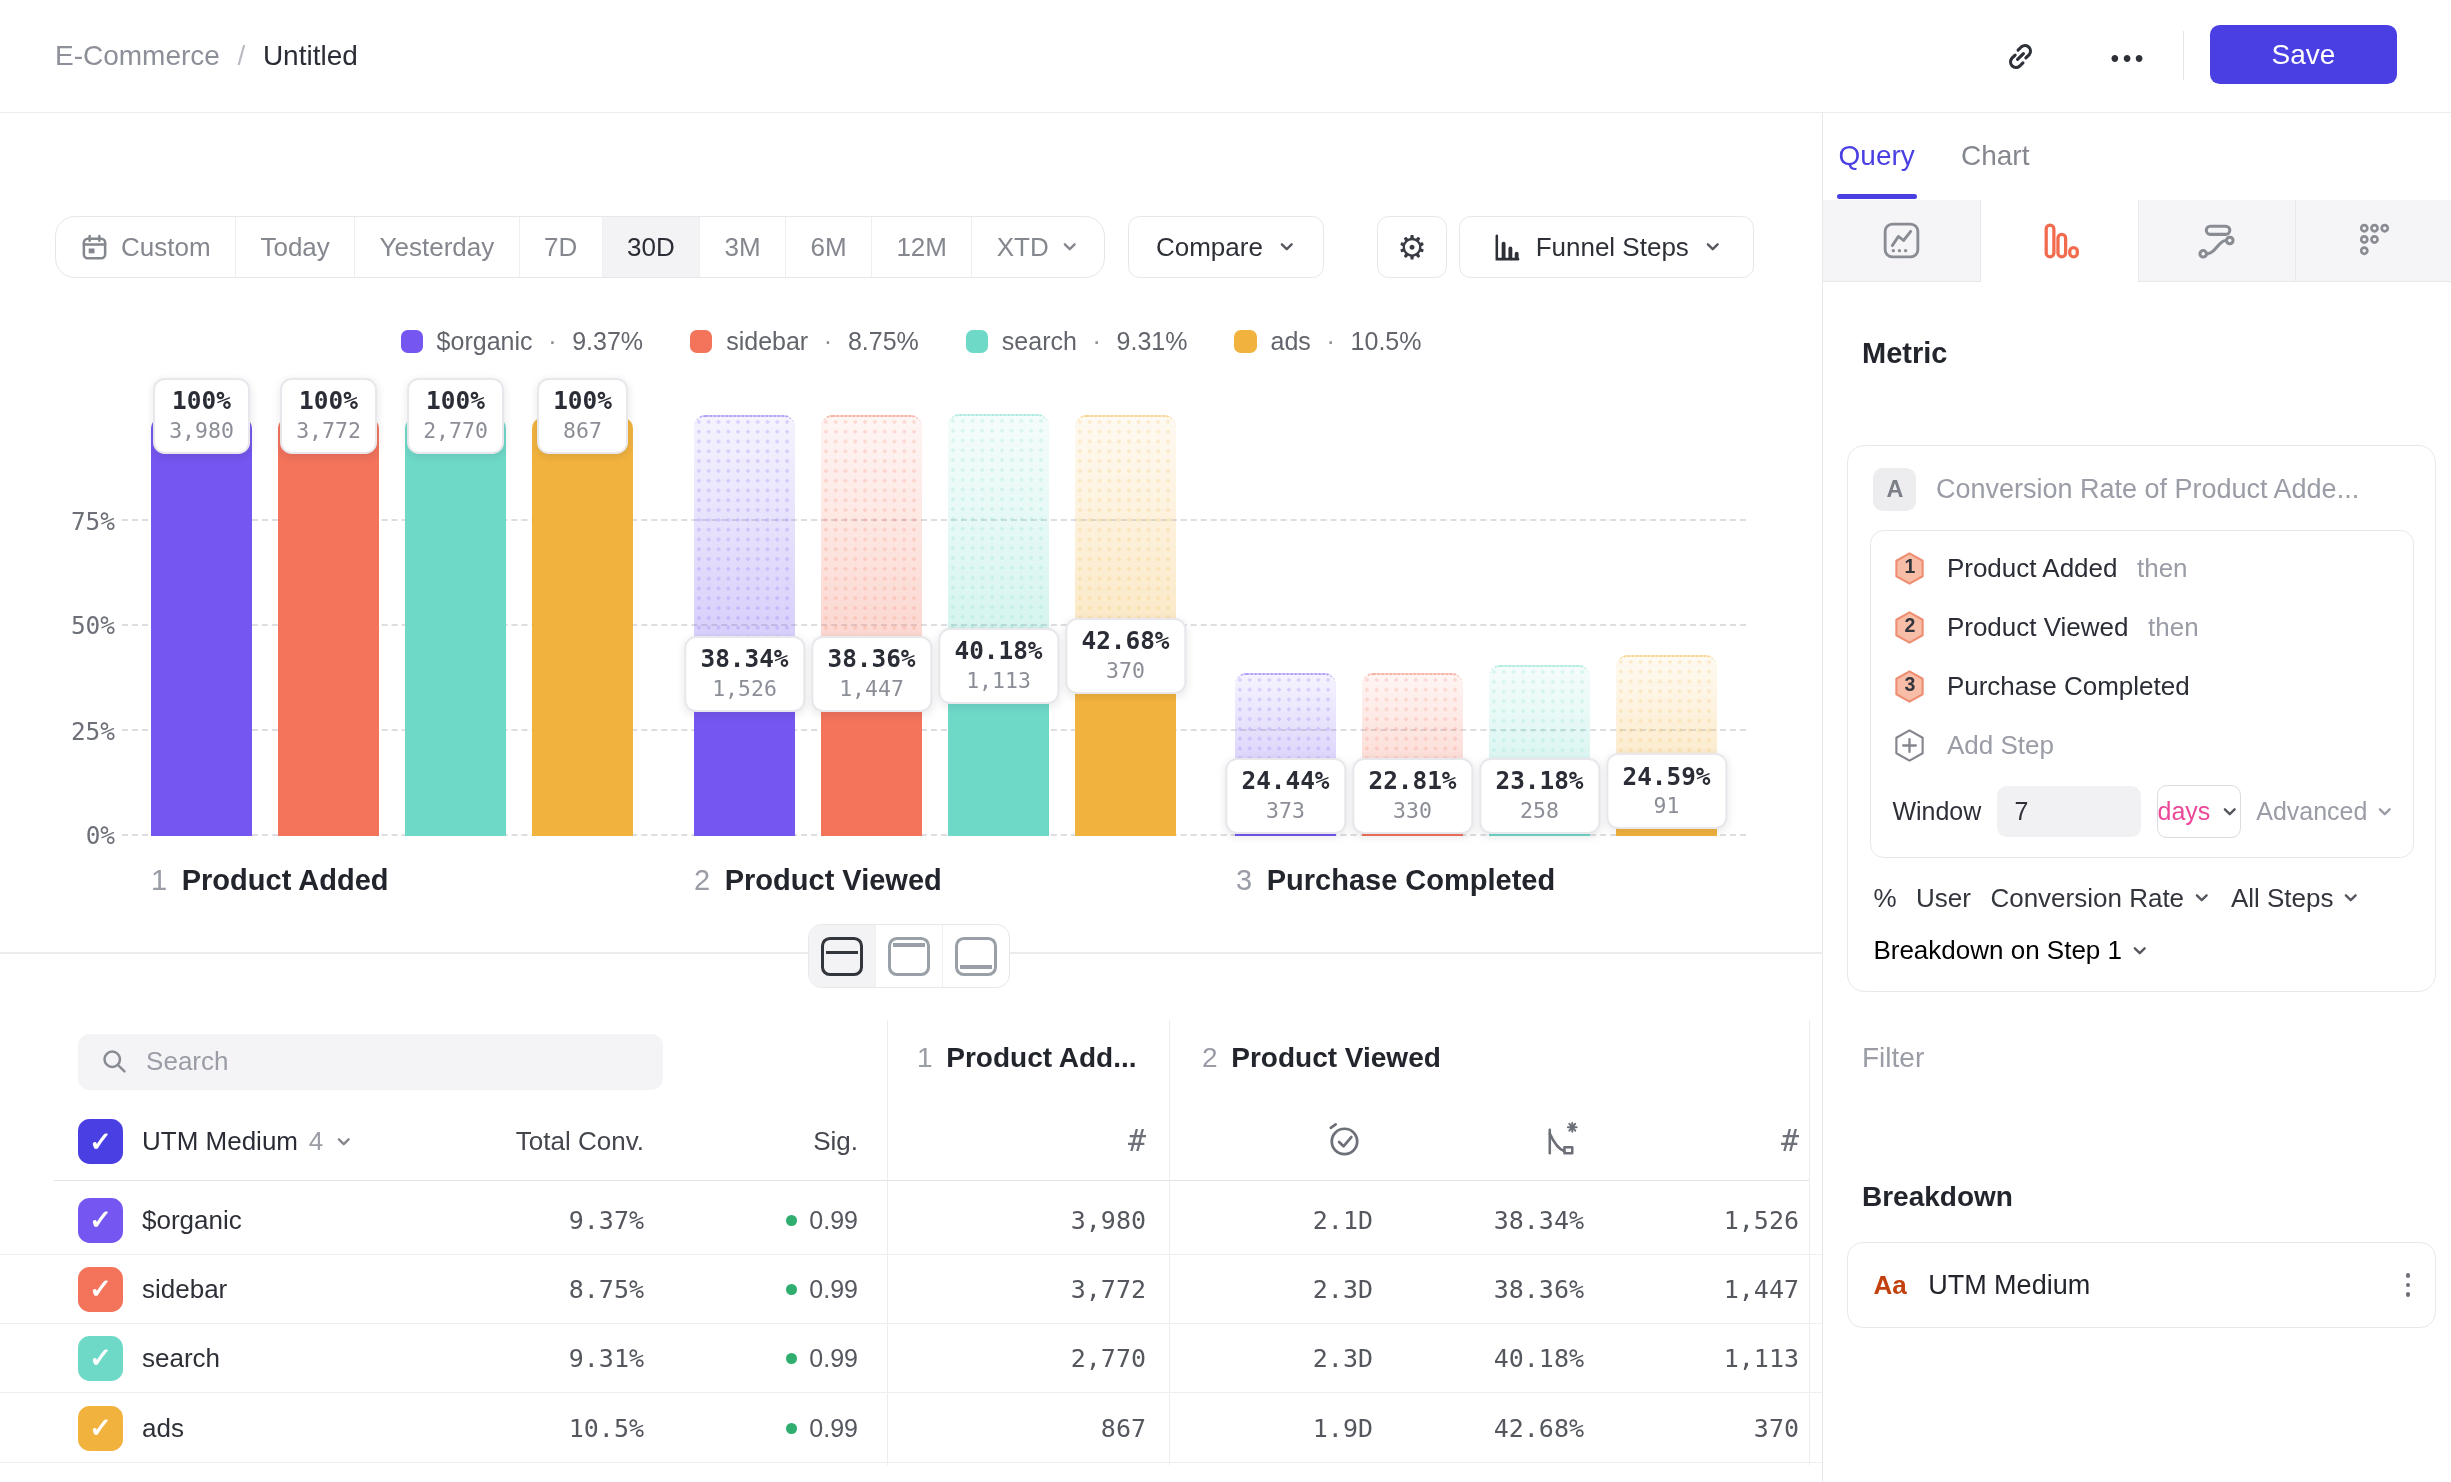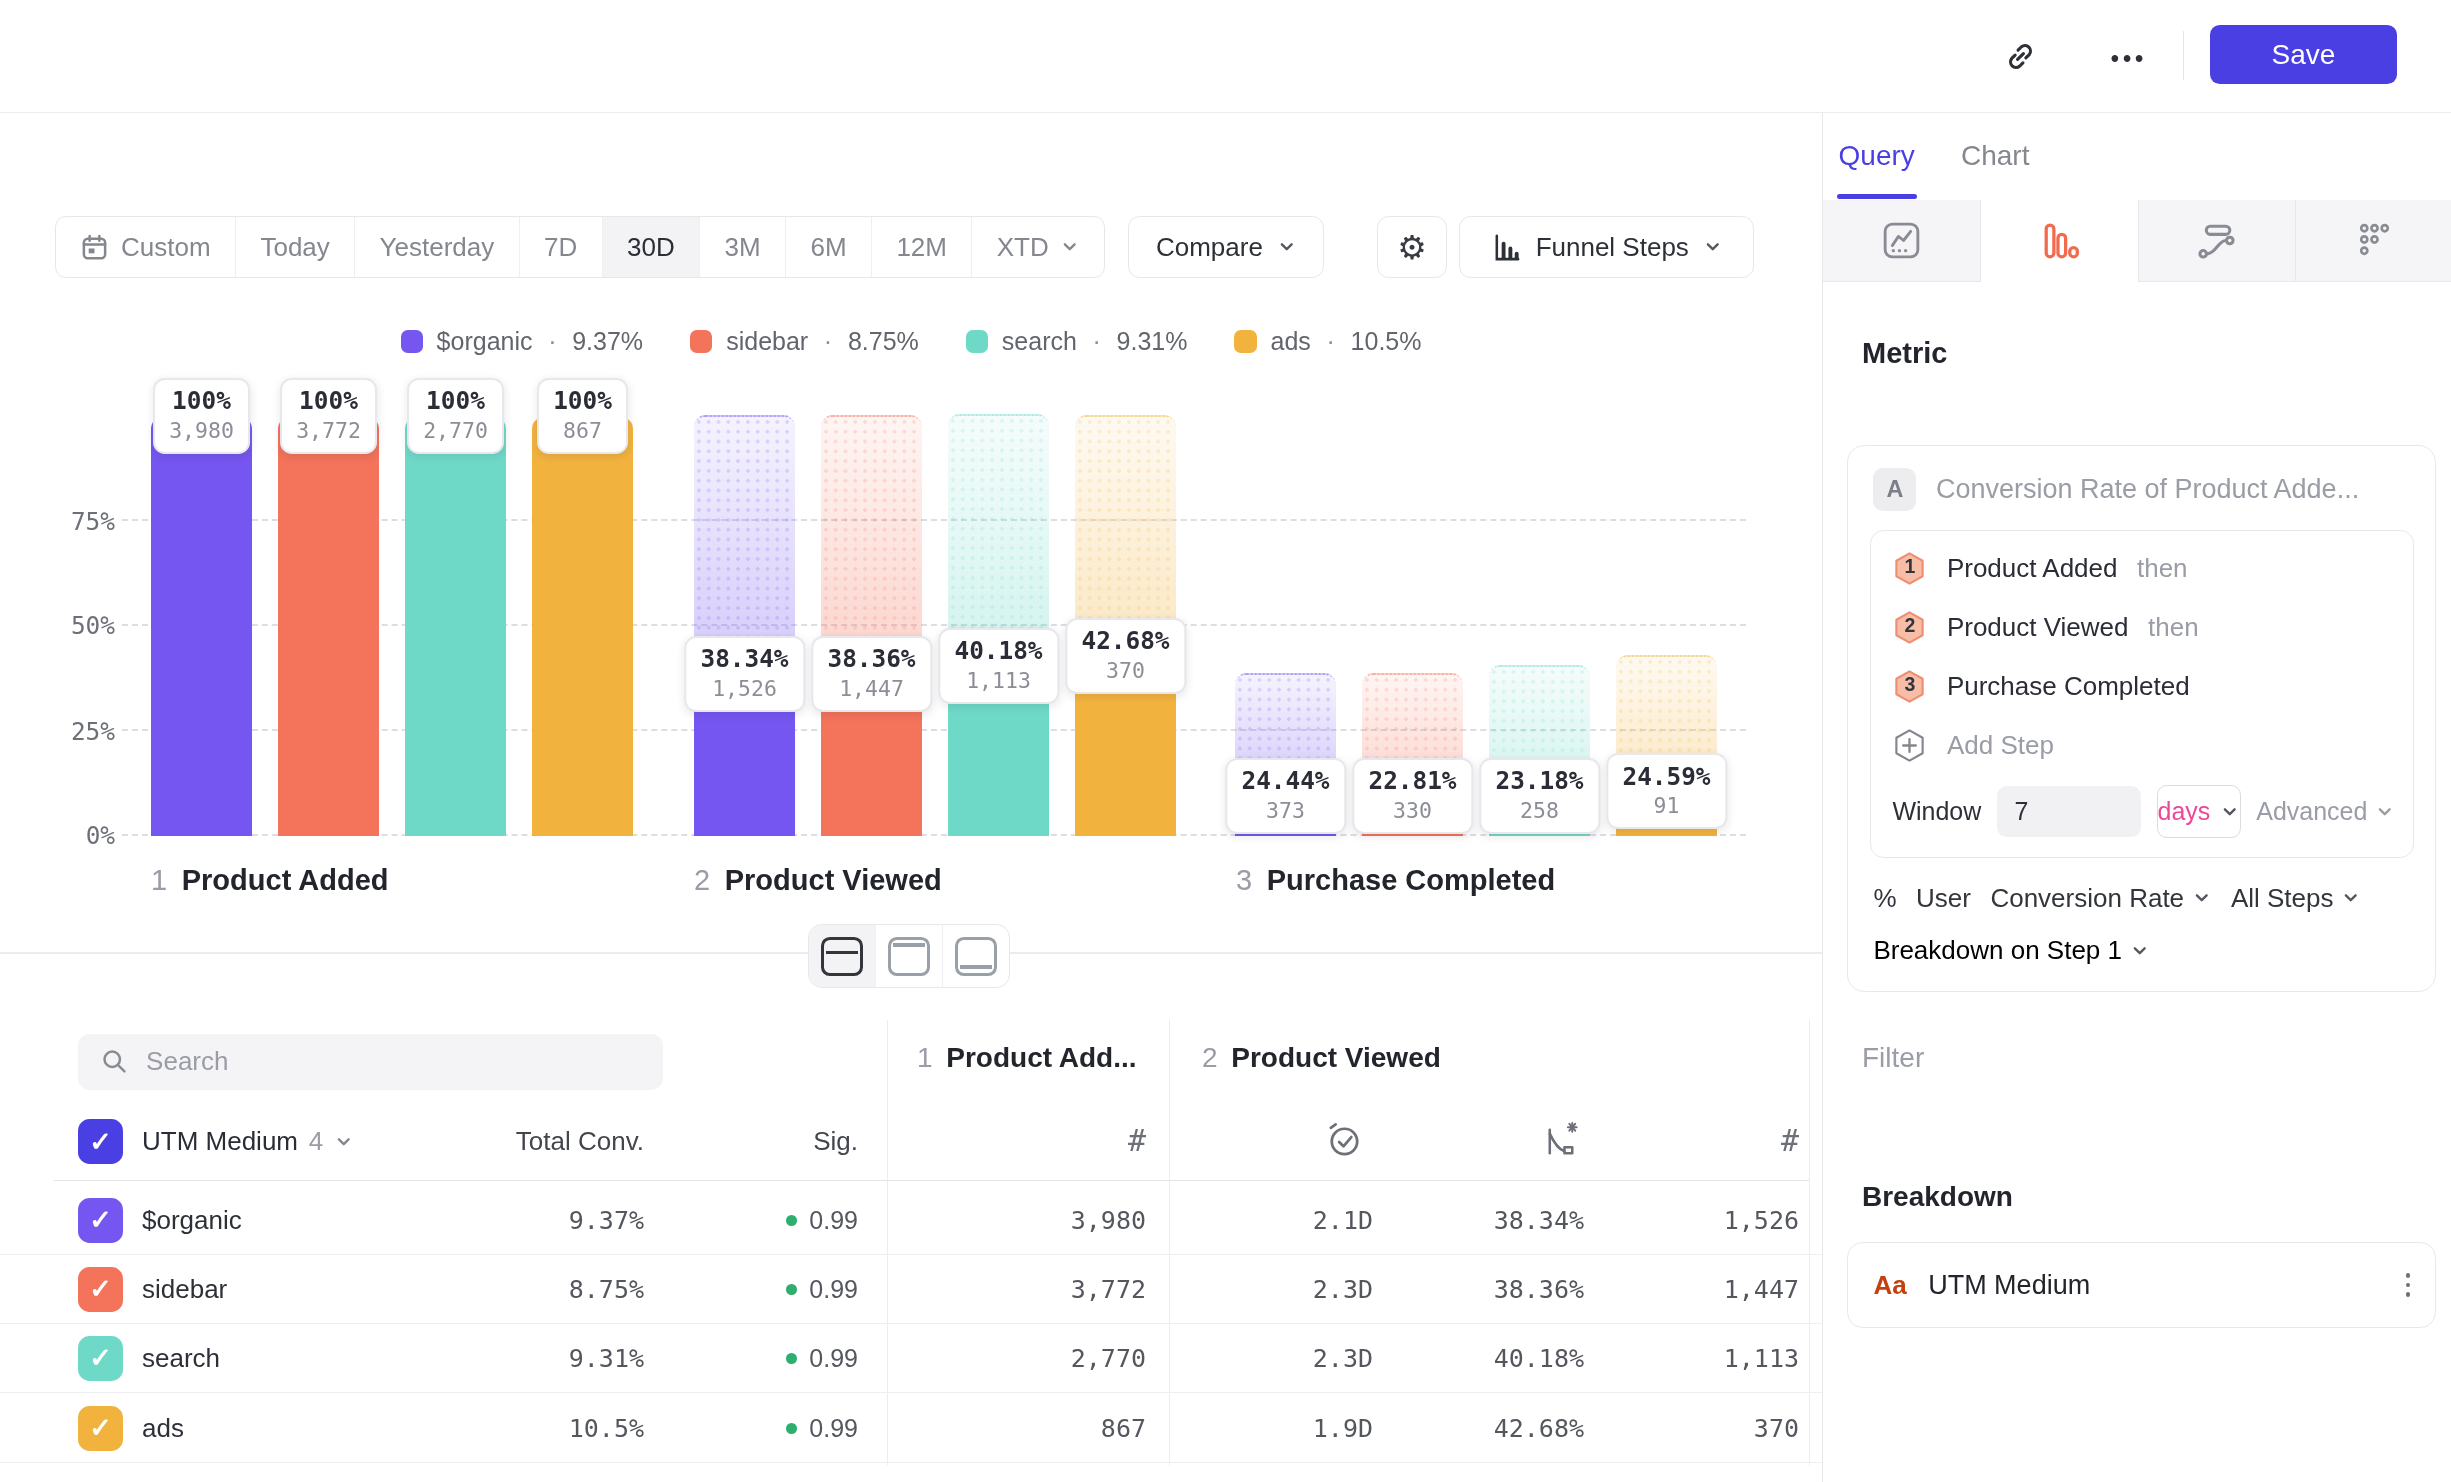--- a/index.html
+++ b/index.html
@@ -19,21 +19,21 @@
   .hdr-divider{position:absolute;left:2183px;top:31px;width:1px;height:49px;background:#e6e6ea;}
   .save-btn{position:absolute;left:2210px;top:25px;width:187px;height:59px;background:#4A3FE3;border-radius:9.8px;
             color:#fff;font-size:28px;font-weight:500;display:flex;align-items:center;justify-content:center;cursor:pointer;}
   .dots-btn{font-size:23.4px;font-weight:700;letter-spacing:3.9px;color:#2e3038;}
 
   
   .left-content{position:absolute;top:113px;left:0;width:1822px;height:1369px;background:#fff;}
 
   
   .range-group{position:absolute;left:55px;top:103px;height:60px;display:flex;align-items:stretch;
-               border:1.5px solid #e7e7ea;border-radius:11px;background:#fff;overflow:hidden;text-align:right;}
+               border:1.5px solid #e7e7ea;border-radius:20px;background:#fff;overflow:hidden;text-align:right;}
   .range-cell{display:flex;align-items:center;gap:11.7px;padding:0 24.4px;font-size:26px;color:#85878f;
               border-left:1px solid #efeff2;cursor:pointer;white-space:nowrap;}
   .range-cell:first-child{border-left:none;}
   .range-cell.active{background:#f3f3f5;color:#2b2d36;font-weight:500;}
   .pill-btn{position:absolute;top:103px;height:60px;border:1.5px solid #e7e7ea;border-radius:11.7px;background:#fff;
             display:flex;align-items:center;justify-content:center;gap:13.7px;font-size:26px;color:#2e3038;cursor:pointer;}
   .gear-glyph{font-size:33px;color:#3a3c44;line-height:1;}
 
   
   .legend{position:absolute;top:214px;left:0;width:100%;display:flex;justify-content:center;gap:47px;}
@@ -143,20 +143,25 @@
   .utm-name{font-size:27px;font-weight:500;color:#23252c;}
   .kebab{margin-left:auto;display:flex;flex-direction:column;gap:4.9px;cursor:pointer;}
   .kdot{width:4.9px;height:4.9px;border-radius:50%;background:#6e7079;}
 </style>
 </head>
 <body>
 
 <div id="app">
 
   <div class="header">
+    <div class="breadcrumb">
+      <span class="bc-parent">E-Commerce</span>
+      <span class="bc-sep">/</span>
+      <span class="bc-current">Untitled</span>
+    </div>
     <div class="hdr-icon-btn" style="left:1999px;">
       <svg width="39" height="39" viewBox="0 0 40 40">
         <g stroke="#2e3038" stroke-width="3.2" fill="none" stroke-linecap="round" stroke-linejoin="round">
           <path d="M17 23 L23 17"></path>
           <path d="M14.5 18.5 l-3.5 3.5 a5.7 5.7 0 0 0 8 8 l3.5 -3.5"></path>
           <path d="M25.5 21.5 l3.5 -3.5 a5.7 5.7 0 0 0 -8 -8 l-3.5 3.5"></path>
         </g>
       </svg>
     </div>
     <div class="hdr-icon-btn dots-btn" style="left:2095px;top:37px;width:68px;">

